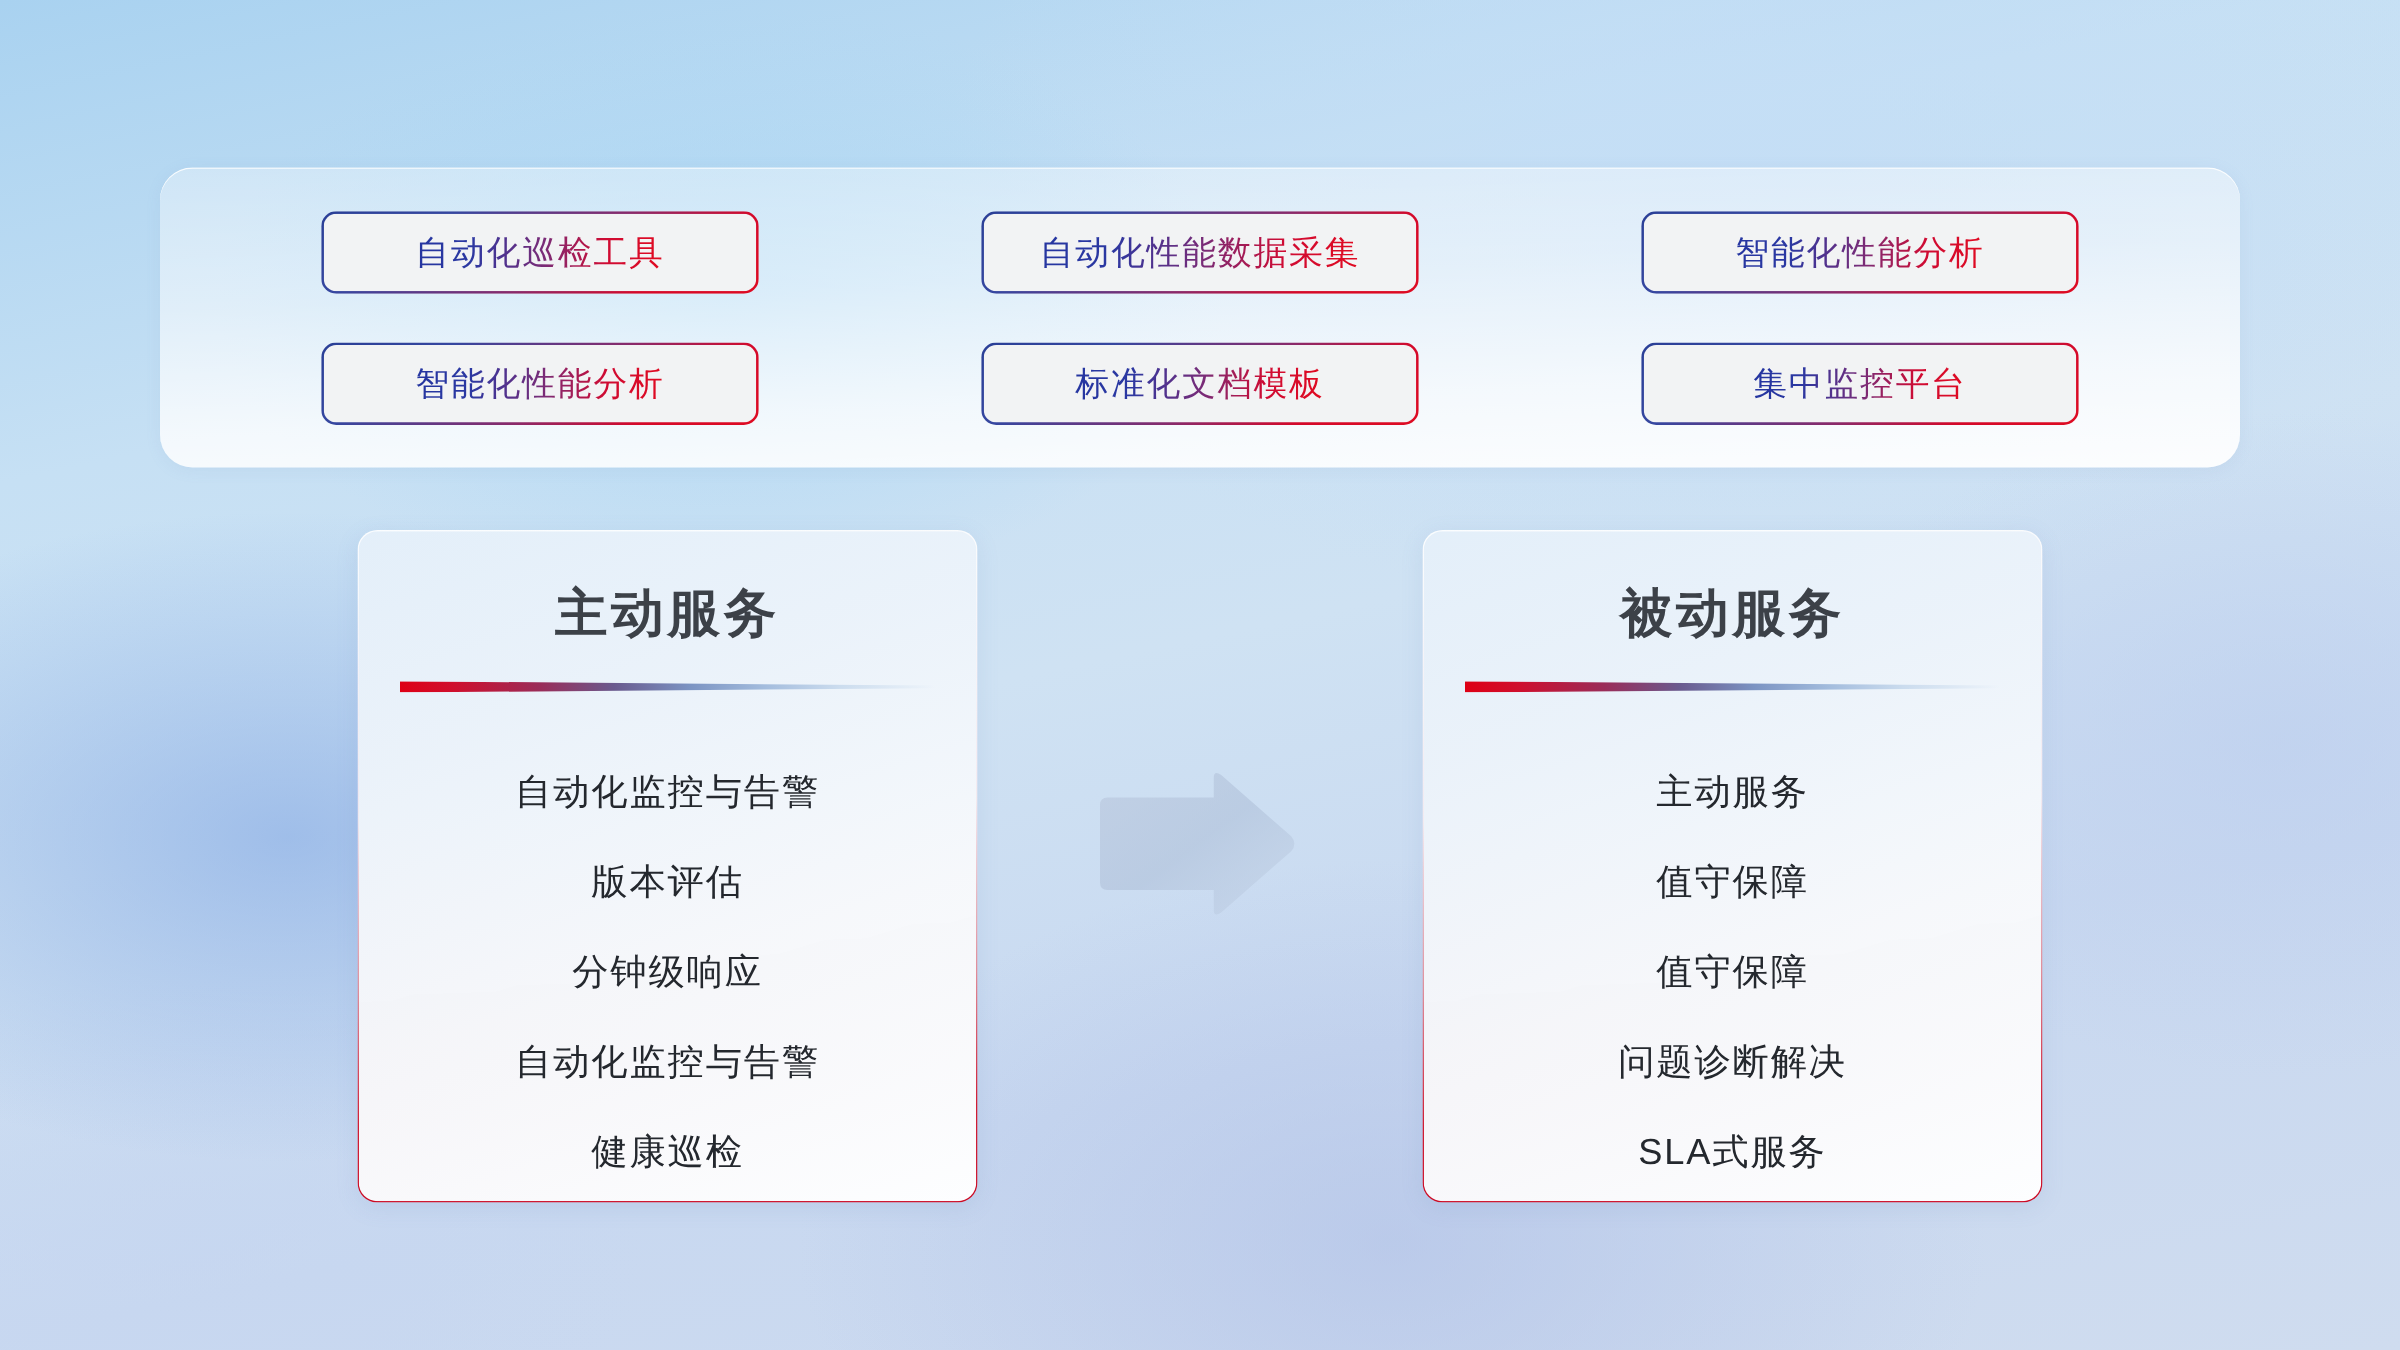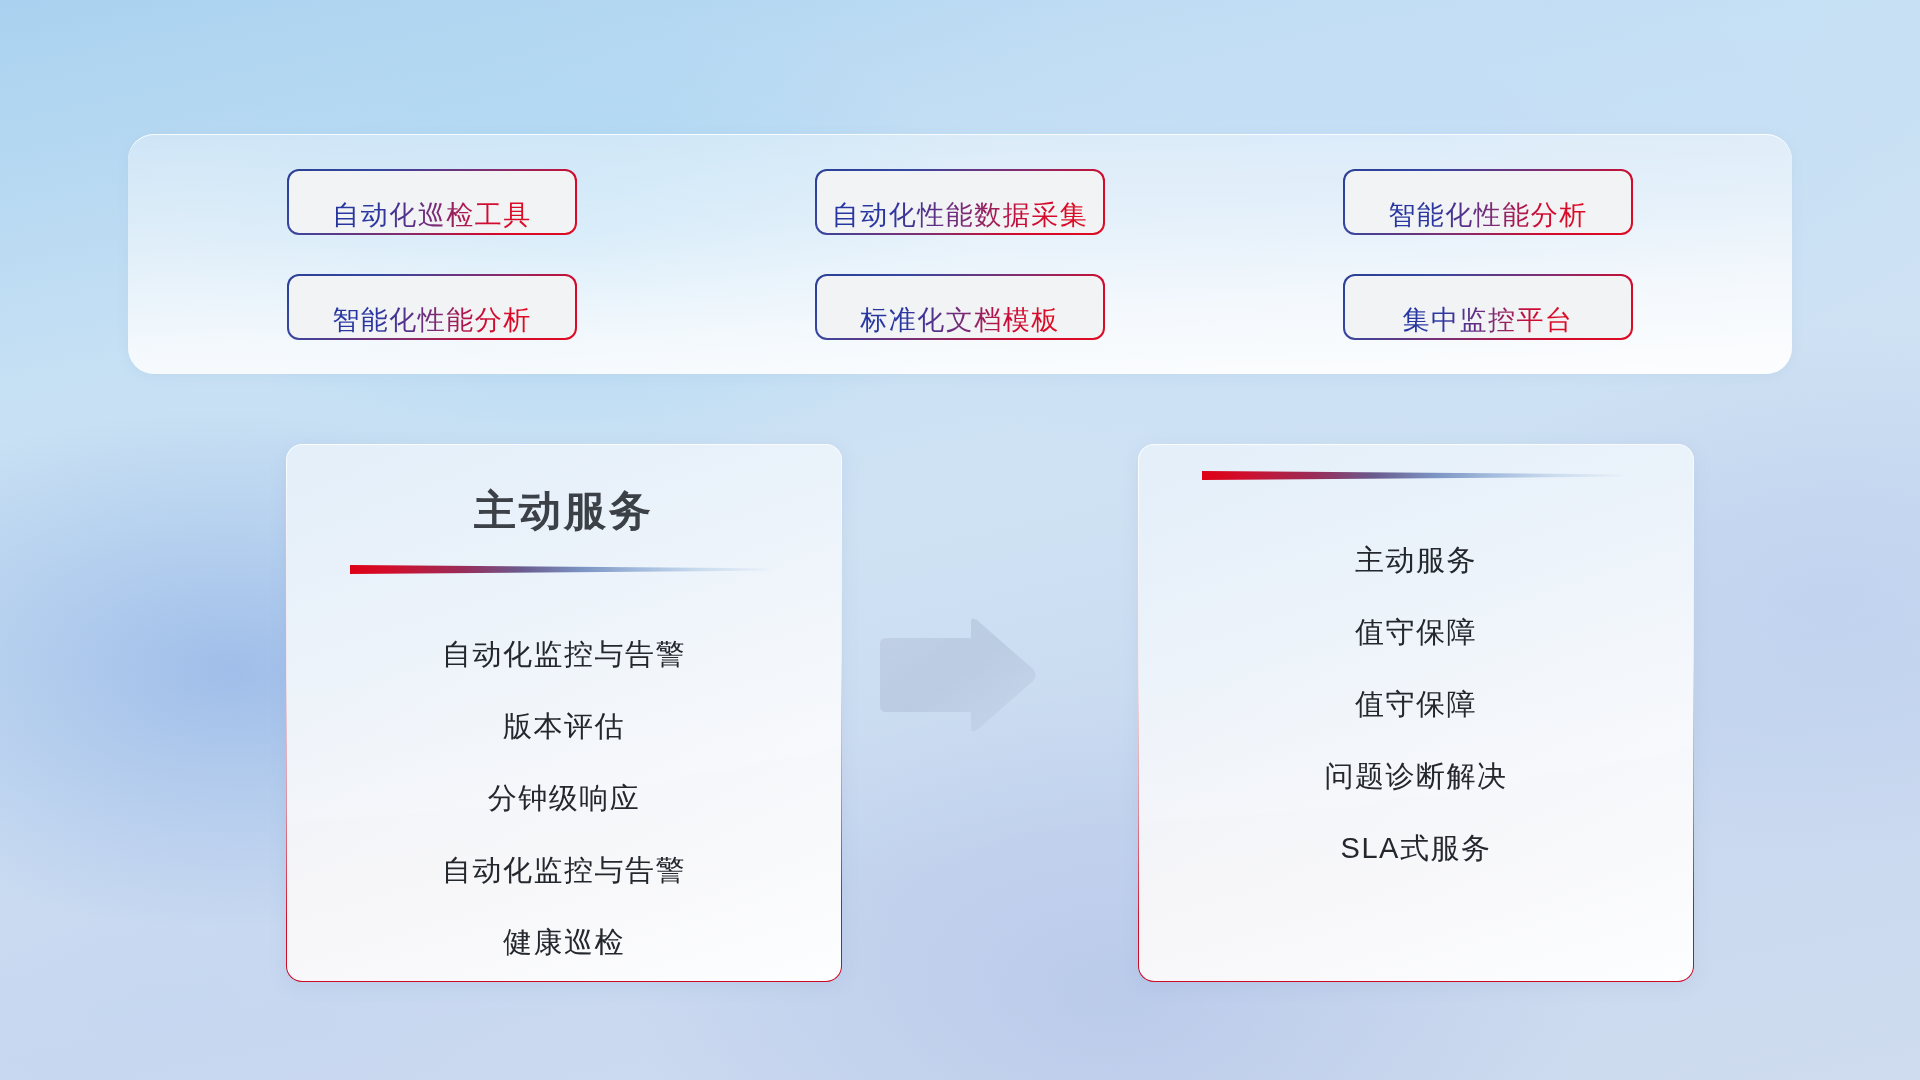--- a/index.html
+++ b/index.html
@@ -49,25 +49,25 @@
     grid-template-columns: repeat(3, 1fr);
     grid-template-rows: repeat(2, 1fr);
     column-gap: 0px;
     row-gap: 18px;
     padding: 24px 40px;
     place-items: center;
   }
 
   .pill {
     position: relative;
-    width: 290px;
+    width: 350px;
     height: 66px;
     border-radius: 12px;
     display: flex;
-    align-items: flex-end;
+    align-items: center;
     justify-content: center;
     background: #f2f3f4;
     
     border: 2.5px solid transparent;
     background-image:
       linear-gradient(#f2f3f4, #f2f3f4),
       linear-gradient(146deg, #2a3f96 0%, #3647a0 24%, #8a2a6a 56%, #d4092a 78%, #de0b22 100%);
     background-origin: border-box;
     background-clip: padding-box, border-box;
   }
@@ -80,21 +80,21 @@
     background: linear-gradient(92deg, #2535a0 0%, #2b38a2 22%, #7b2b76 52%, #cf0b33 76%, #e10a20 100%);
     -webkit-background-clip: text;
     background-clip: text;
     color: transparent;
     -webkit-text-fill-color: transparent;
   }
 
   
   .card {
     position: absolute;
-    width: 556px;
+    width: 496px;
     height: 538px;
     top: 424px;
     border-radius: 16px;
     background: linear-gradient(163deg,
         rgba(226,238,249,0.96) 0%,
         rgba(234,242,250,0.97) 28%,
         rgba(246,249,252,0.98) 62%,
         rgba(253,254,255,1) 100%);
     border: 1.6px solid transparent;
     background-image:
@@ -105,21 +105,20 @@
         rgba(253,254,255,1) 100%),
       linear-gradient(178deg,
         rgba(255,255,255,0.92) 0%,
         rgba(250,235,238,0.85) 42%,
         rgba(226,128,140,0.9) 66%,
         #ce0d26 86%,
         #cc0a24 100%);
     background-origin: border-box;
     background-clip: padding-box, border-box;
     box-shadow: 0 4px 18px rgba(110,140,190,0.13);
-    margin-top: 20px;
   }
 
   #card-left  { left: 286px; }
   #card-right { left: 1138px; }
 
   .card-title {
     text-align: center;
     font-size: 42px;
     font-weight: bold;
     color: #3c4148;
@@ -226,20 +225,21 @@
           <stop offset="0%" stop-color="#b9c6dc" stop-opacity="0.60"></stop>
           <stop offset="50%" stop-color="#aebfd8" stop-opacity="0.58"></stop>
           <stop offset="100%" stop-color="#c3d2e6" stop-opacity="0.52"></stop>
         </linearGradient>
       </defs>
       <path d="M6 28 Q6 22 12 22 L97 22 L97 6 Q97 0 103 4 L159 53 Q164 59 159 65 L103 114 Q97 118 97 112 L97 96 L12 96 Q6 96 6 90 Z" fill="url(#arrowGrad)"></path>
     </svg>
   </div>
 
   <div class="card" id="card-right">
+    <div class="card-title">被动服务</div>
     <div class="card-divider">
       <div class="bar"></div>
     </div>
     <div class="card-list">
       <div class="card-list-item">主动服务</div>
       <div class="card-list-item">值守保障</div>
       <div class="card-list-item">值守保障</div>
       <div class="card-list-item">问题诊断解决</div>
       <div class="card-list-item">SLA式服务</div>
     </div>

